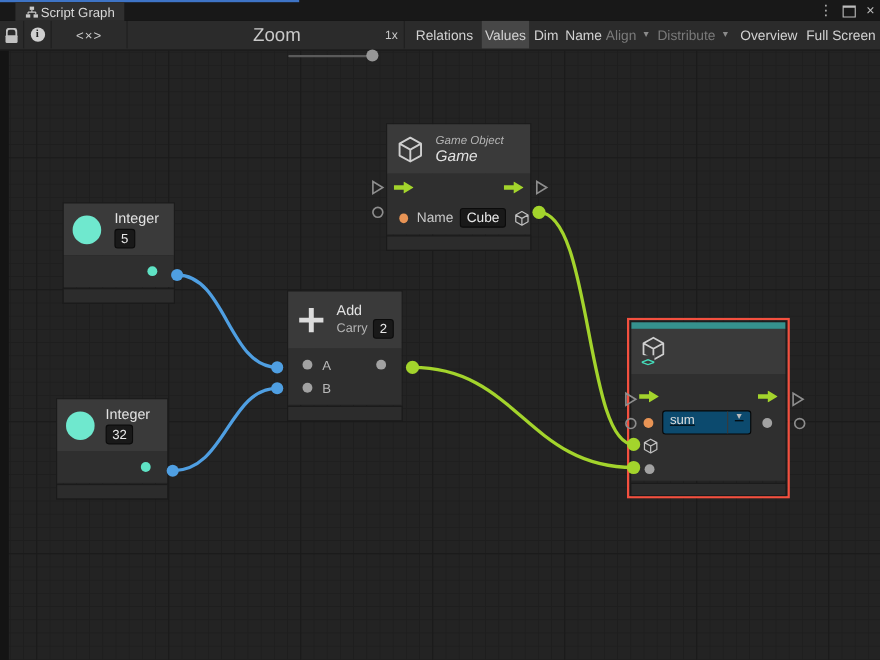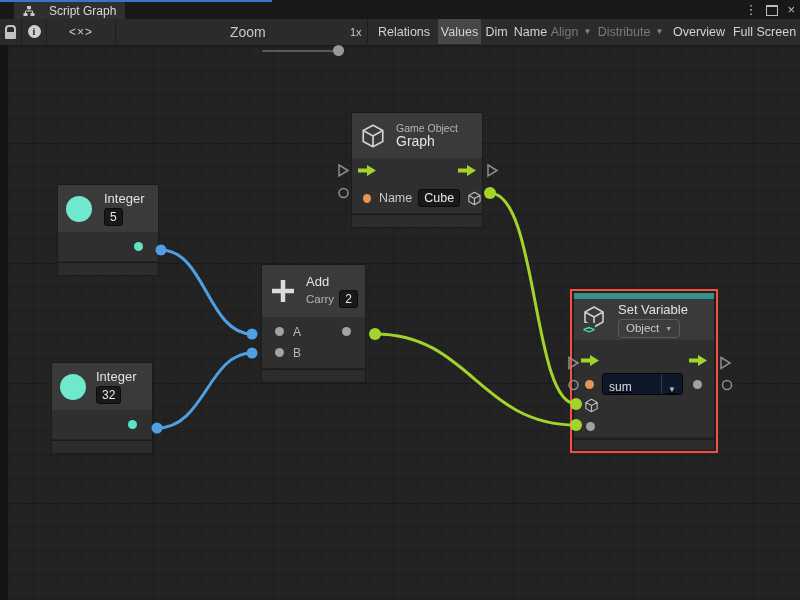--- a/index.html
+++ b/index.html
@@ -5,21 +5,21 @@
   html,body{margin:0;padding:0;background:#000;}
   body{width:800px;height:600px;position:relative;overflow:hidden;
        font-family:"Liberation Sans","DejaVu Sans",sans-serif;
        -webkit-font-smoothing:antialiased;}
   .abs{position:absolute;}
 
   
   #titlebar{left:0;top:0;width:800px;height:19px;background:#181818;z-index:50;}
   #focus-line{left:0;top:0;width:272px;height:2px;background:#3E74C6;}
   #tab{left:14px;top:2px;height:17px;padding:0 9px;background:#2F2F2F;
-       display:flex;align-items:center;gap:14px;justify-content:center;}
+       display:flex;align-items:center;gap:2px;justify-content:center;}
   #tab span{font-size:12px;color:#D8D8D8;white-space:nowrap;}
   #win-controls{right:5px;top:2px;height:16px;display:flex;align-items:center;gap:9px;}
   #win-controls .glyph{color:#BDBDBD;font-size:13px;line-height:16px;}
   #maximize-box{width:10px;height:8px;border:1px solid #BDBDBD;border-top-width:2px;}
 
   
   #toolbar{left:0;top:19px;width:800px;height:26px;background:#2B2B2B;
            border-bottom:1px solid #161616;z-index:50;}
   .tsep{position:absolute;top:0;width:1px;height:25px;background:#1F1F1F;}
   .tbtn{position:absolute;top:0;height:25px;display:flex;align-items:center;
@@ -32,21 +32,21 @@
   #code-button{left:47px;width:68px;color:#CFCFCF;font-size:12px;letter-spacing:1px;}
   .lock-shackle{width:7px;height:6px;border:2px solid #C2C2C2;border-bottom:none;
                 border-radius:4px 4px 0 0;margin:0 auto;}
   .lock-body{width:11px;height:7px;background:#C2C2C2;border-radius:1px;margin-top:-1px;}
   .info-circle{width:13px;height:13px;border-radius:50%;background:#CFCFCF;color:#222;
                font-weight:bold;font-size:10px;display:flex;align-items:center;
                justify-content:center;font-family:"Liberation Serif",serif;}
   #graph-widget{left:133px;top:0;height:25px;display:flex;align-items:center;gap:6px;}
   #graph-widget span{font-size:11px;color:#C9C9C9;}
   #zoom-label{left:230px;top:0;height:25px;display:flex;align-items:center;
-              font-size:14px;color:#C9C9C9;}
+              font-size:17px;color:#C9C9C9;}
   #zoom-track{left:262px;top:31px;width:82px;height:2px;background:#5A5A5A;border-radius:1px;}
   #zoom-handle{left:333px;top:26px;width:11px;height:11px;border-radius:50%;background:#979797;}
   #zoom-value{left:350px;top:0;height:25px;display:flex;align-items:center;
               font-size:11px;color:#C9C9C9;}
 
   
   #canvas{left:0;top:45px;width:800px;height:555px;background-color:#232323;
     background-image:
       linear-gradient(90deg,#1a1a1a 0 1px,transparent 1px),
       linear-gradient(#1a1a1a 0 1px,transparent 1px),
@@ -79,21 +79,21 @@
   #set-variable-node{width:140px;height:156px;box-shadow:0 0 0 1px #1b1b1b;}
   .teal-bar{height:6px;background:#35918D;}
   .icon-stack{position:relative;width:28px;height:30px;flex:none;}
   .code-overlay{position:absolute;left:0;bottom:-1px;font-size:11px;font-weight:bold;
       color:#45E0BE;background:#3A3A3A;padding:0 1px;letter-spacing:-1px;
       font-family:"DejaVu Sans Mono",monospace;}
   .dropdown{background:#3D3D3D;border:1px solid #5A5A5A;border-radius:4px;height:17px;
       display:inline-flex;align-items:center;padding:0 7px;gap:6px;}
   .dropdown .dd-label{font-size:11.5px;color:#CCC;}
   .dropdown .caret{font-size:7px;color:#A8A8A8;}
-  .field-dd{display:inline-flex;align-items:flex-end;background:#0f172a;
+  .field-dd{display:inline-flex;align-items:flex-start;background:#0c4a6e;
       border:1px solid #060606;border-radius:3px;height:20px;text-decoration:underline;}
   .field-dd .fd-text{width:52px;padding-left:6px;font-size:12px;color:#DDD;}
   .field-dd .fd-split{width:1px;height:20px;background:#3a3a3a;}
   .field-dd .fd-btn{width:20px;text-align:center;font-size:8px;color:#BBB;}
 
   
   #wires{left:0;top:0;z-index:10;pointer-events:none;}
 </style>
 </head>
 <body>
@@ -220,27 +220,27 @@
     </div>
     <div class="prow" style="height:21px;">
       <div class="dot gray" style="margin-left:13px;"></div>
       <span class="plabel" style="margin-left:9px;">B</span>
     </div>
   </div>
   <div class="nfooter"></div>
 </div>
 
 <div class="node" style="left:352px;top:113px;width:130px">
-  <div class="nheader" style="height:45px;padding:0 8px;">
+  <div class="nheader" style="height:45px;padding:0 8px;font-style:italic;">
     <svg width="26" height="26" viewBox="0 0 24 24">
       <path d="M12 2 L21 7 V17 L12 22 L3 17 V7 Z M3 7 L12 12 L21 7 M12 12 V22" stroke="#CFCFCF" stroke-width="1.6" fill="none" stroke-linejoin="round"></path>
     </svg>
     <div style="margin-left:10px;">
       <div class="nsub">Game Object</div>
-      <div class="ntitle" style="font-size:14px;">Graph</div>
+      <div class="ntitle" style="font-size:14px;">Game</div>
     </div>
   </div>
   <div class="nbody" style="padding-top:0;">
     <div class="prow" style="height:25px;justify-content:space-between;padding:0 6px;">
       <svg width="18" height="11" viewBox="0 0 18 11">
         <path d="M0 3.5 H9 V0 L18 5.5 L9 11 V7.5 H0 Z" fill="#A3D42C"></path>
         </svg>
       <svg width="18" height="11" viewBox="0 0 18 11">
         <path d="M0 3.5 H9 V0 L18 5.5 L9 11 V7.5 H0 Z" fill="#A3D42C"></path>
         </svg>
@@ -260,27 +260,20 @@
 <div id="set-variable-frame" class="abs">
   <div id="set-variable-node">
     <div class="teal-bar"></div>
     <div class="nheader" style="height:41px;padding:0 8px;">
       <div class="icon-stack">
         <svg width="24" height="24" viewBox="0 0 24 24">
           <path d="M12 2 L21 7 V17 L12 22 L3 17 V7 Z M3 7 L12 12 L21 7 M12 12 V22" stroke="#CFCFCF" stroke-width="1.6" fill="none" stroke-linejoin="round"></path>
         </svg>
         <span class="code-overlay">&lt;&gt;</span>
       </div>
-      <div style="margin-left:8px;">
-        <div class="ntitle">Set Variable</div>
-        <div class="dropdown" style="margin-top:2px;">
-          <span class="dd-label">Object</span>
-          <span class="caret">▼</span>
-        </div>
-      </div>
     </div>
     <div class="nbody" style="padding-top:8px;">
       <div class="prow" style="height:24px;justify-content:space-between;padding:0 7px;">
         <svg width="18" height="11" viewBox="0 0 18 11">
           <path d="M0 3.5 H9 V0 L18 5.5 L9 11 V7.5 H0 Z" fill="#A3D42C"></path>
           </svg>
         <svg width="18" height="11" viewBox="0 0 18 11">
           <path d="M0 3.5 H9 V0 L18 5.5 L9 11 V7.5 H0 Z" fill="#A3D42C"></path>
           </svg>
       </div>

